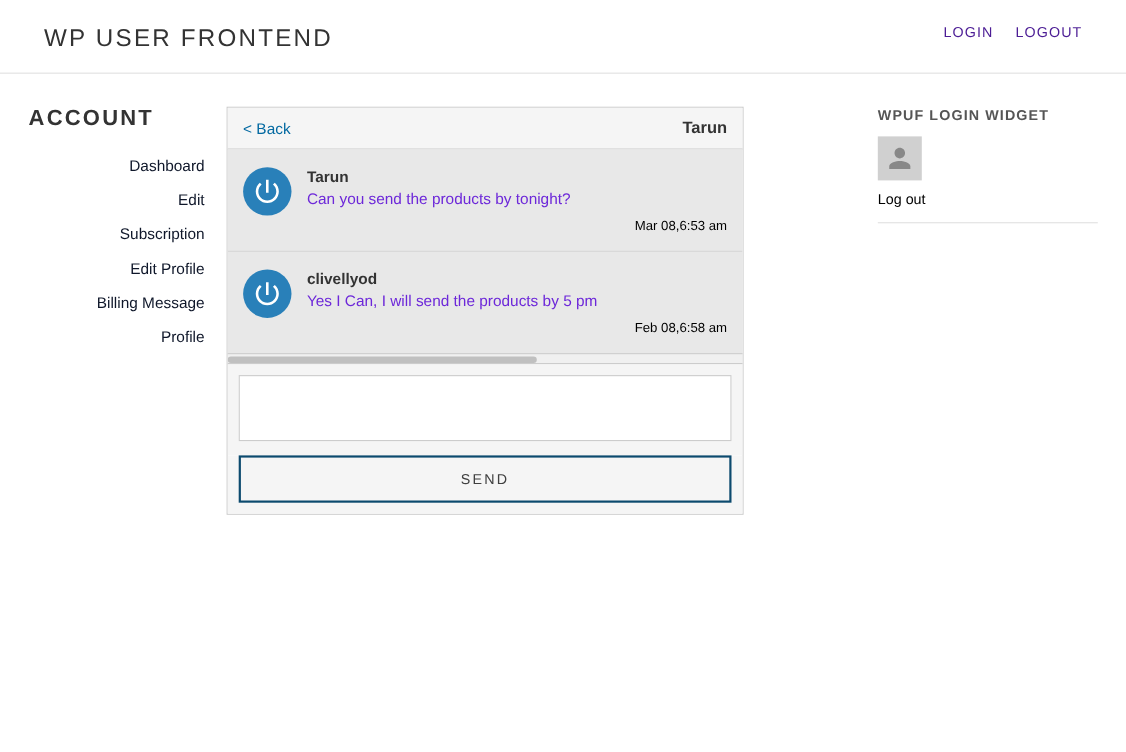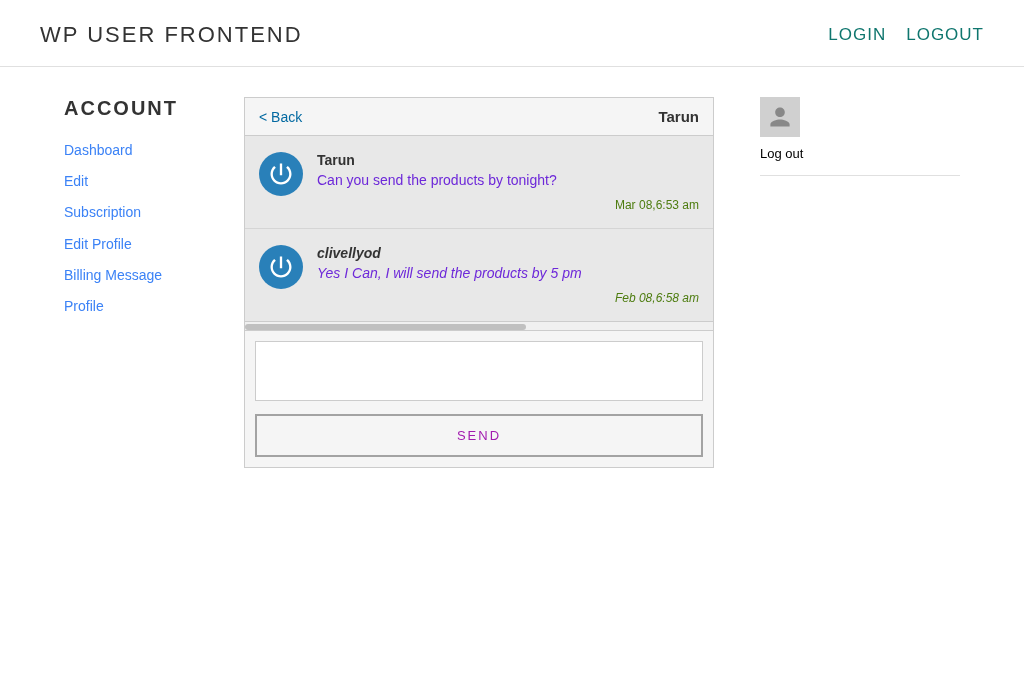--- a/index.html
+++ b/index.html
@@ -7,47 +7,46 @@
       font-family: 'Helvetica Neue', Arial, sans-serif;
       background: #fff;
       color: #333;
       font-size: 14px;
     }
 
     
     .site-header {
       display: flex;
       justify-content: space-between;
-      align-items: center;
       padding: 22px 40px 18px 40px;
       border-bottom: 1px solid #e0e0e0;
     }
     .site-title {
       font-size: 22px;
       font-weight: 300;
       letter-spacing: 2px;
       color: #333;
       text-transform: uppercase;
     }
     .header-nav {
       display: flex;
       gap: 20px;
     }
     .header-nav a {
       text-decoration: none;
-      color: #0f766e;
-      font-size: 17px;
+      color: #4c1d95;
+      font-size: 13px;
       letter-spacing: 1px;
       text-transform: uppercase;
     }
 
     
     .main-layout {
       display: flex;
-      padding: 30px 64px;
+      padding: 30px 26px;
       gap: 20px;
     }
 
     
     .sidebar {
       min-width: 160px;
       width: 160px;
     }
     .sidebar-title {
       font-size: 20px;
@@ -57,23 +56,24 @@
       color: #333;
       margin-bottom: 18px;
     }
     .sidebar-nav {
       display: flex;
       flex-direction: column;
       gap: 6px;
     }
     .sidebar-nav a {
       text-decoration: none;
-      color: #3b82f6;
+      color: #0f172a;
       font-size: 14px;
       line-height: 1.8;
+      text-align: right;
     }
 
     
     .content-area {
       flex: 1;
       max-width: 470px;
     }
 
     
     .message-container {
@@ -113,21 +113,20 @@
       display: flex;
       align-items: flex-start;
       padding: 16px 14px;
       margin: 0;
       background: #e8e8e8;
       border-bottom: 1px solid #d5d5d5;
       position: relative;
     }
     .message-bubble:last-child {
       border-bottom: none;
-      font-style: italic;
     }
 
     .avatar-icon {
       width: 44px;
       height: 44px;
       min-width: 44px;
       border-radius: 50%;
       background: #2980b9;
       display: flex;
       align-items: center;
@@ -149,21 +148,21 @@
       color: #333;
       margin-bottom: 4px;
     }
     .message-text {
       font-size: 14px;
       color: #6d28d9;
       margin-bottom: 10px;
     }
     .message-time {
       font-size: 12px;
-      color: #4d7c0f;
+      color: #000000;
       text-align: right;
       display: block;
     }
 
     
     .scroll-hint {
       height: 10px;
       background: #f0f0f0;
       border-top: 1px solid #ccc;
       border-bottom: 1px solid #ccc;
@@ -198,22 +197,22 @@
     }
 
     .send-btn-container {
       padding: 0 10px 10px 10px;
       background: #f5f5f5;
     }
     .send-btn {
       width: 100%;
       padding: 12px;
       background: #f5f5f5;
-      border: 2px solid #a3a3a3;
-      color: #a21caf;
+      border: 2px solid #0c4a6e;
+      color: #404040;
       font-size: 13px;
       letter-spacing: 2px;
       text-transform: uppercase;
       cursor: pointer;
       font-family: inherit;
       font-weight: 400;
     }
 
     
     .right-sidebar {
@@ -327,20 +326,21 @@
       </div>
 
       <div class="send-btn-container">
         <button class="send-btn">SEND</button>
       </div>
 
     </div>
   </main>
 
   <aside class="right-sidebar">
+    <div class="widget-title">WPUF LOGIN WIDGET</div>
     <div class="user-avatar-placeholder">
       <svg viewBox="0 0 24 24" xmlns="http://www.w3.org/2000/svg">
         <path d="M12 12c2.7 0 4.8-2.1 4.8-4.8S14.7 2.4 12 2.4 7.2 4.5 7.2 7.2 9.3 12 12 12zm0 2.4c-3.2 0-9.6 1.6-9.6 4.8v2.4h19.2v-2.4c0-3.2-6.4-4.8-9.6-4.8z"></path>
       </svg>
     </div>
     <a class="logout-link">Log out</a>
     <hr class="widget-divider">
   </aside>
 
 </div>

